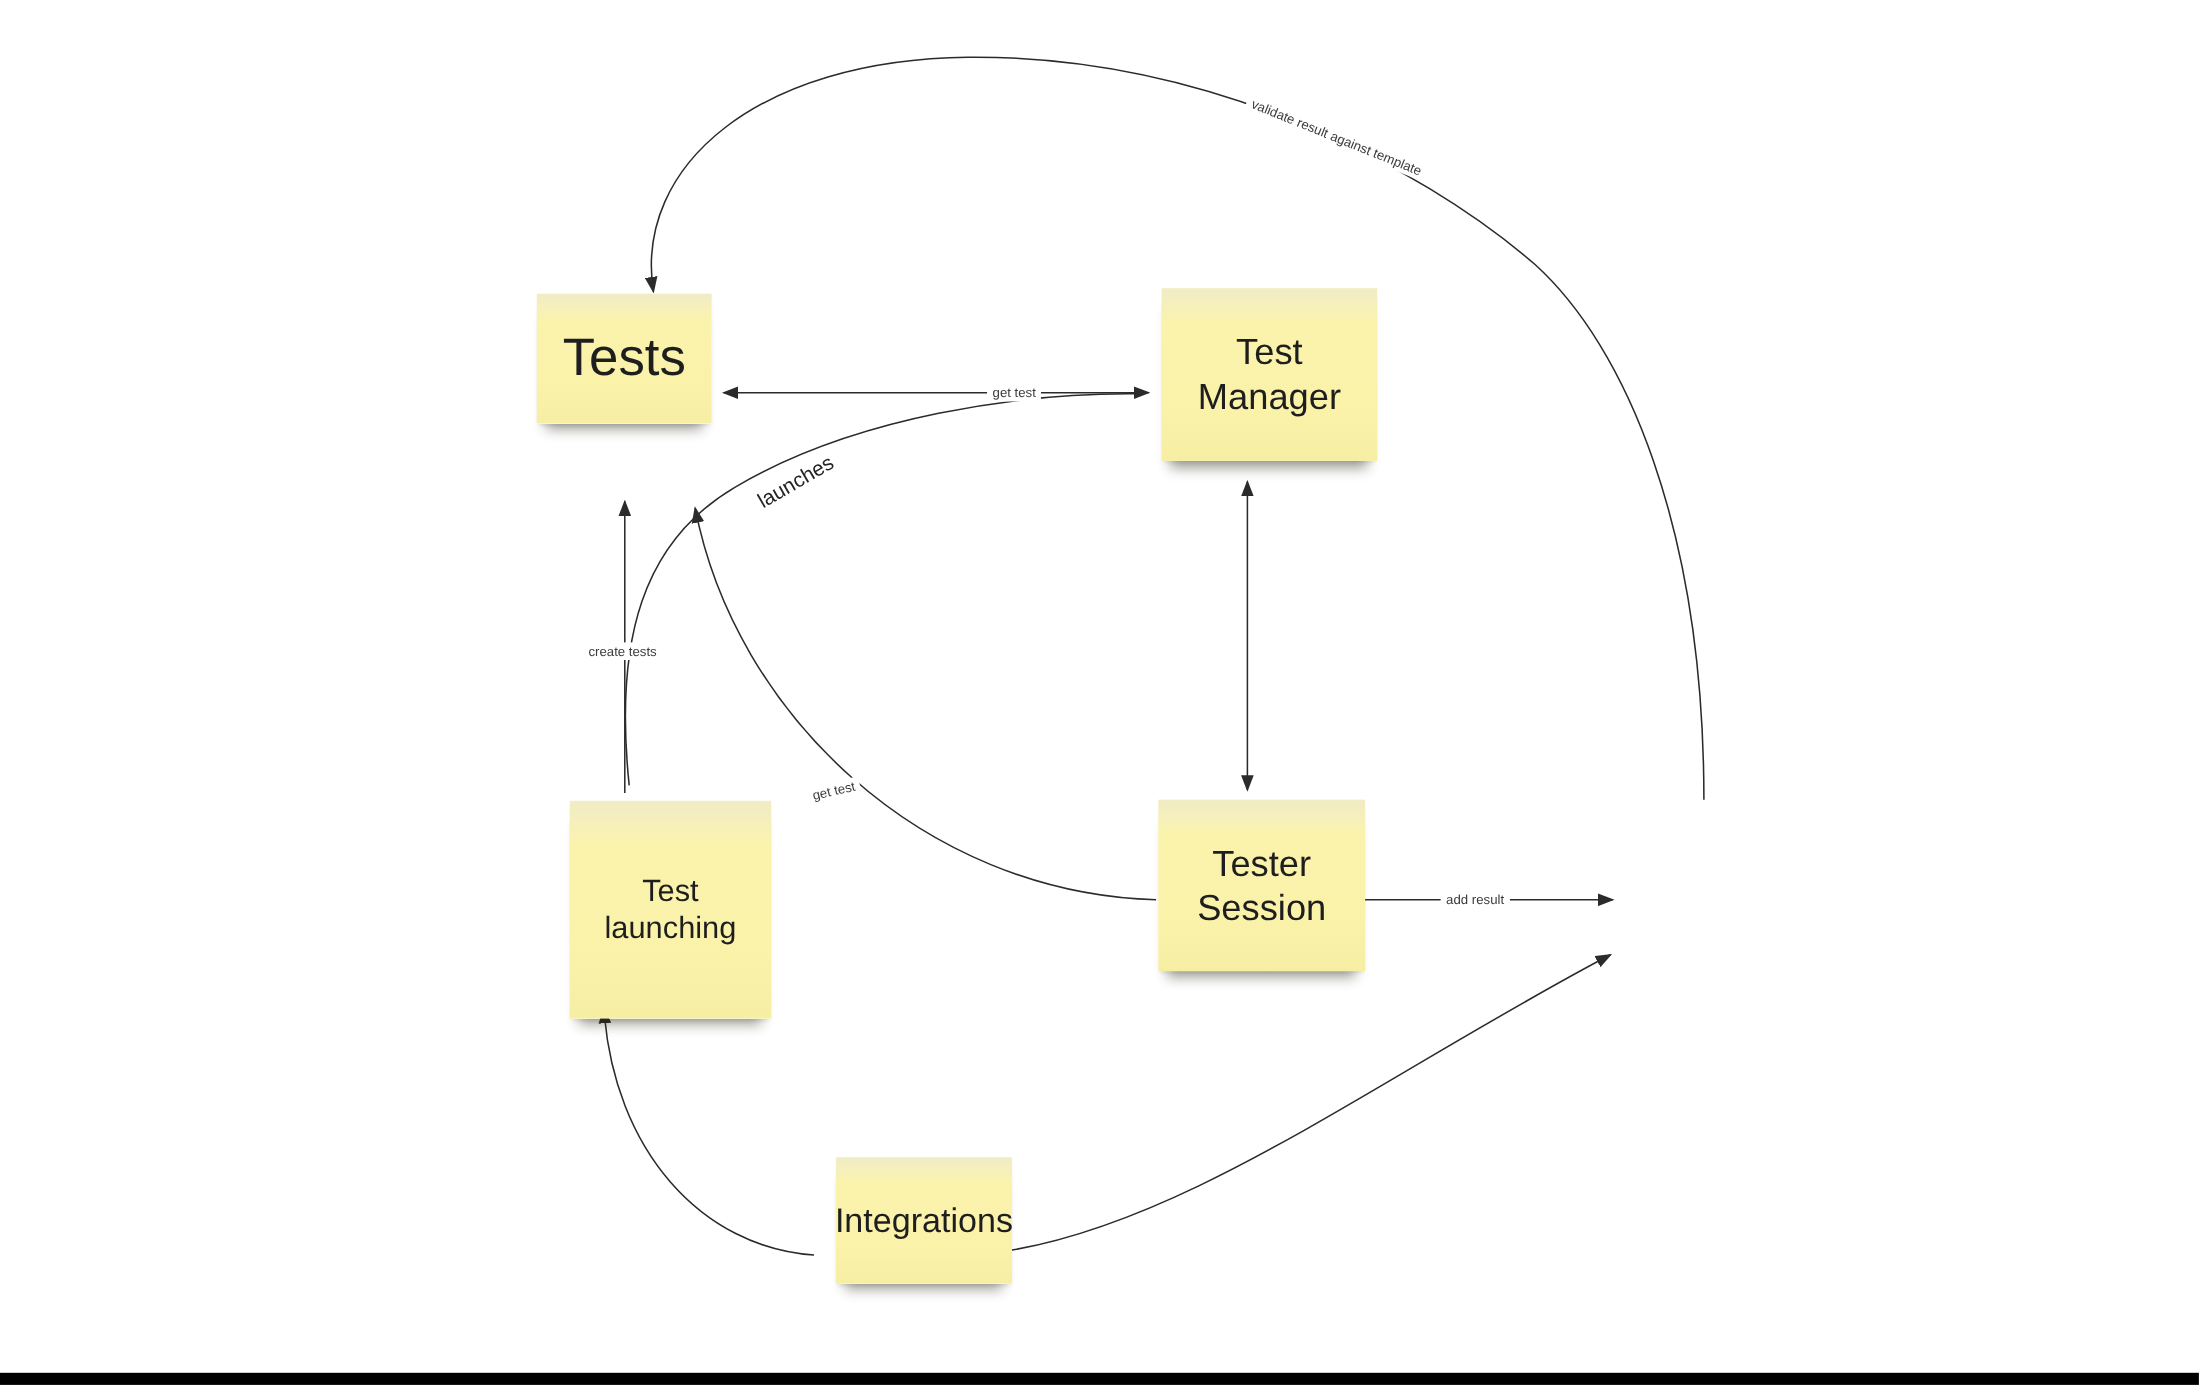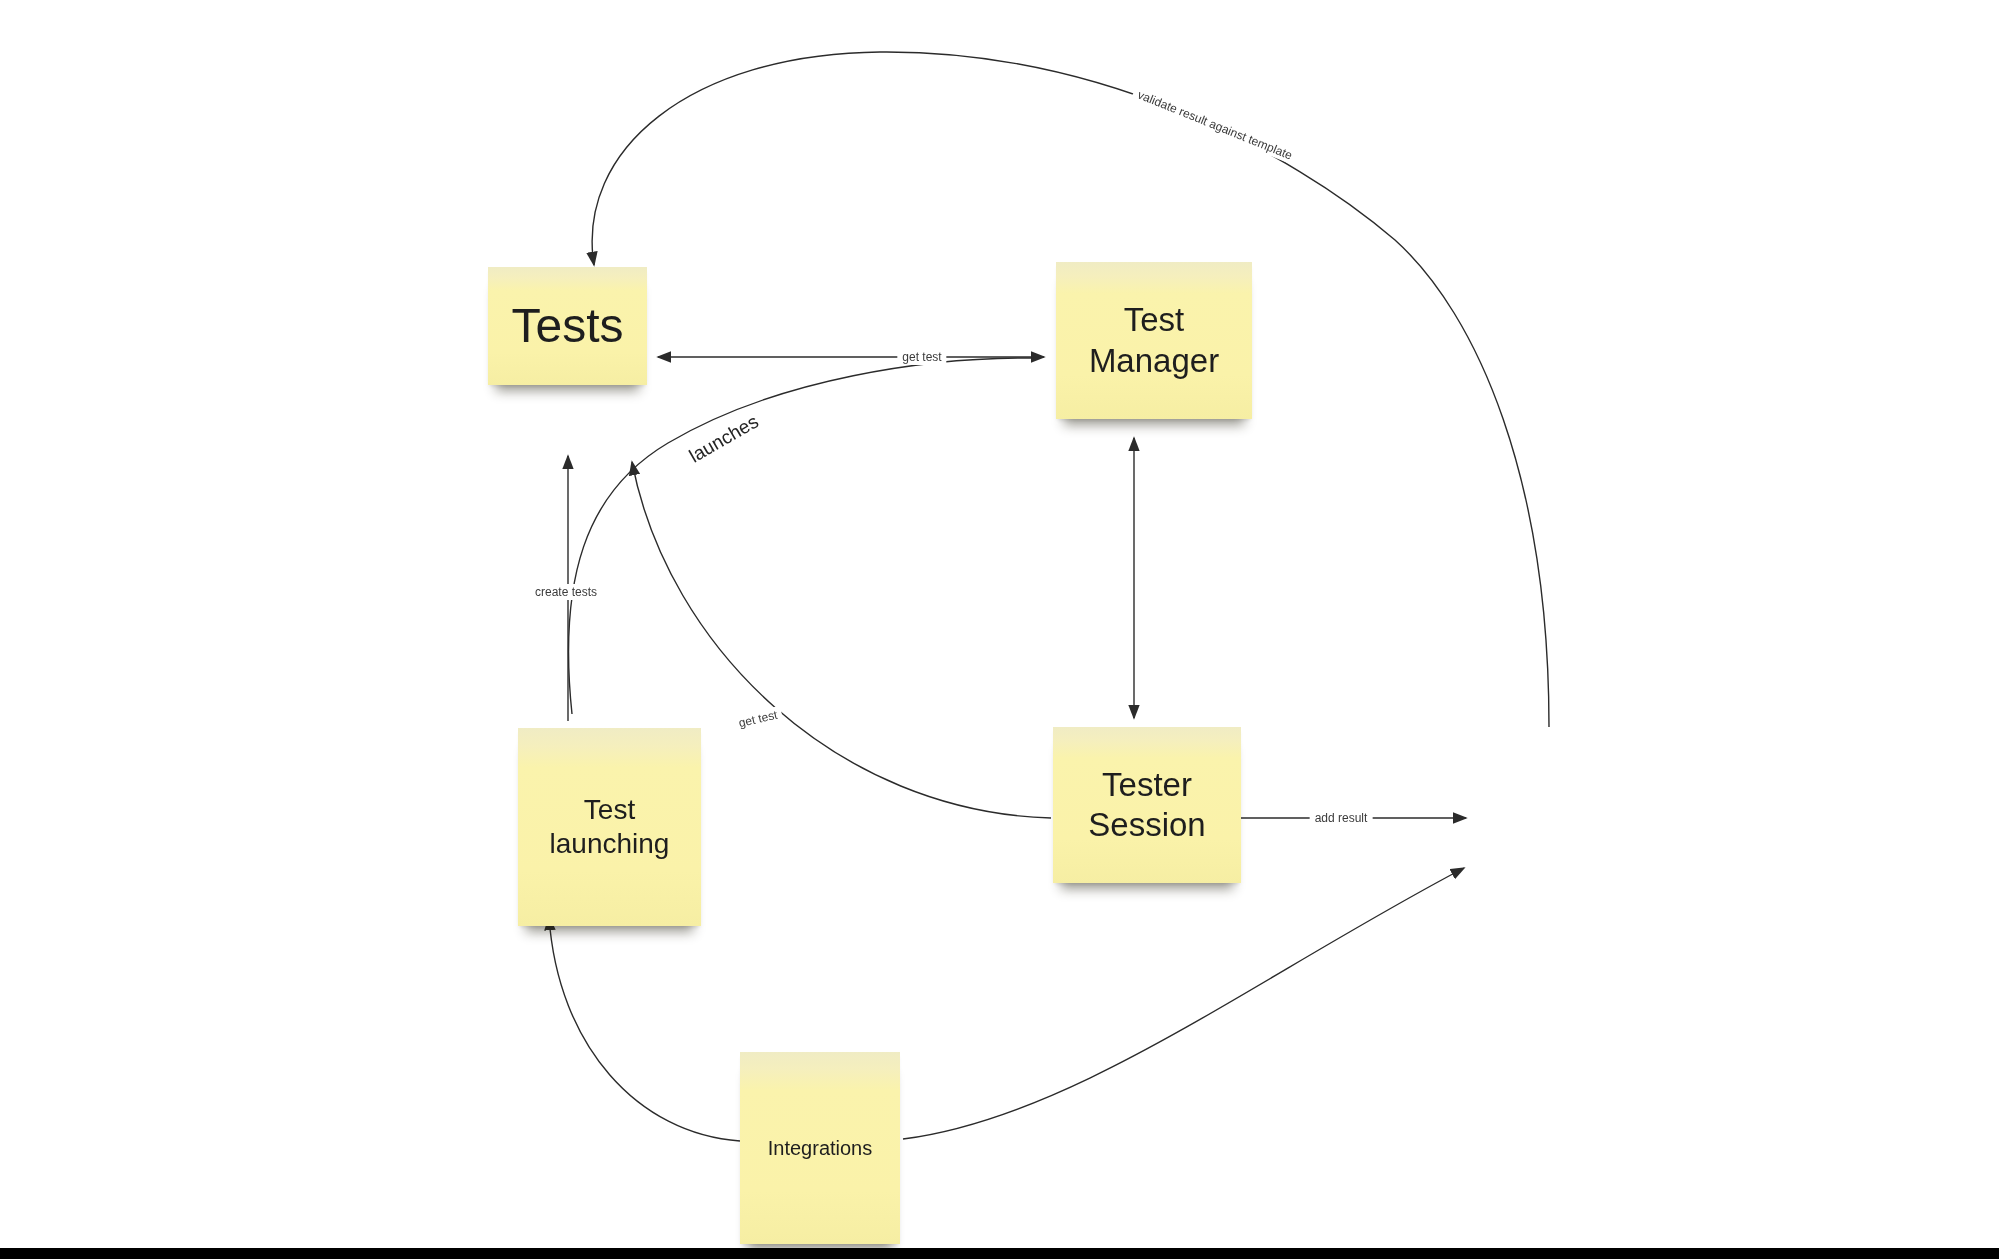--- a/index.html
+++ b/index.html
@@ -14,21 +14,21 @@
     background:linear-gradient(180deg,#f0ecc4 0%,#f5efbd 9%,#faf3ac 20%,#faf2a9 72%,#f6eea3 100%);
     box-shadow:0 14px 11px -8px rgba(40,38,20,.45), 0 3px 4px -2px rgba(0,0,0,.12);
     line-height:1.22;
     user-select:none;
   }
   .note-tests        {left:488px; top:267px; width:159px; height:118px; font-size:48px;}
   .note-test-manager {left:1056px;top:262px; width:160px; height:157px; font-size:33px; padding:0 18px;}
   .note-test-launching{left:490px;top:728px; width:155px; height:198px; font-size:28px; padding:0 14px;margin-left:28px;}
   .note-tester-session{left:1053px;top:727px;width:160px; height:156px; font-size:33px; padding:0 14px;}
   .note-results      {left:1477px;top:731px; width:168px; height:154px; font-size:44px;}
-  .note-integrations {left:740px; top:1052px;width:160px; height:192px; font-size:20px;}
+  .note-integrations {left:760px; top:1052px;width:160px; height:115px; font-size:31px;}
 
   .edge-label{
     position:absolute;
     background:#ffffff;
     color:#3b3b3b;
     font-size:12px;
     padding:1px 5px;
     white-space:nowrap;
     transform:translate(-50%,-50%);
   }

